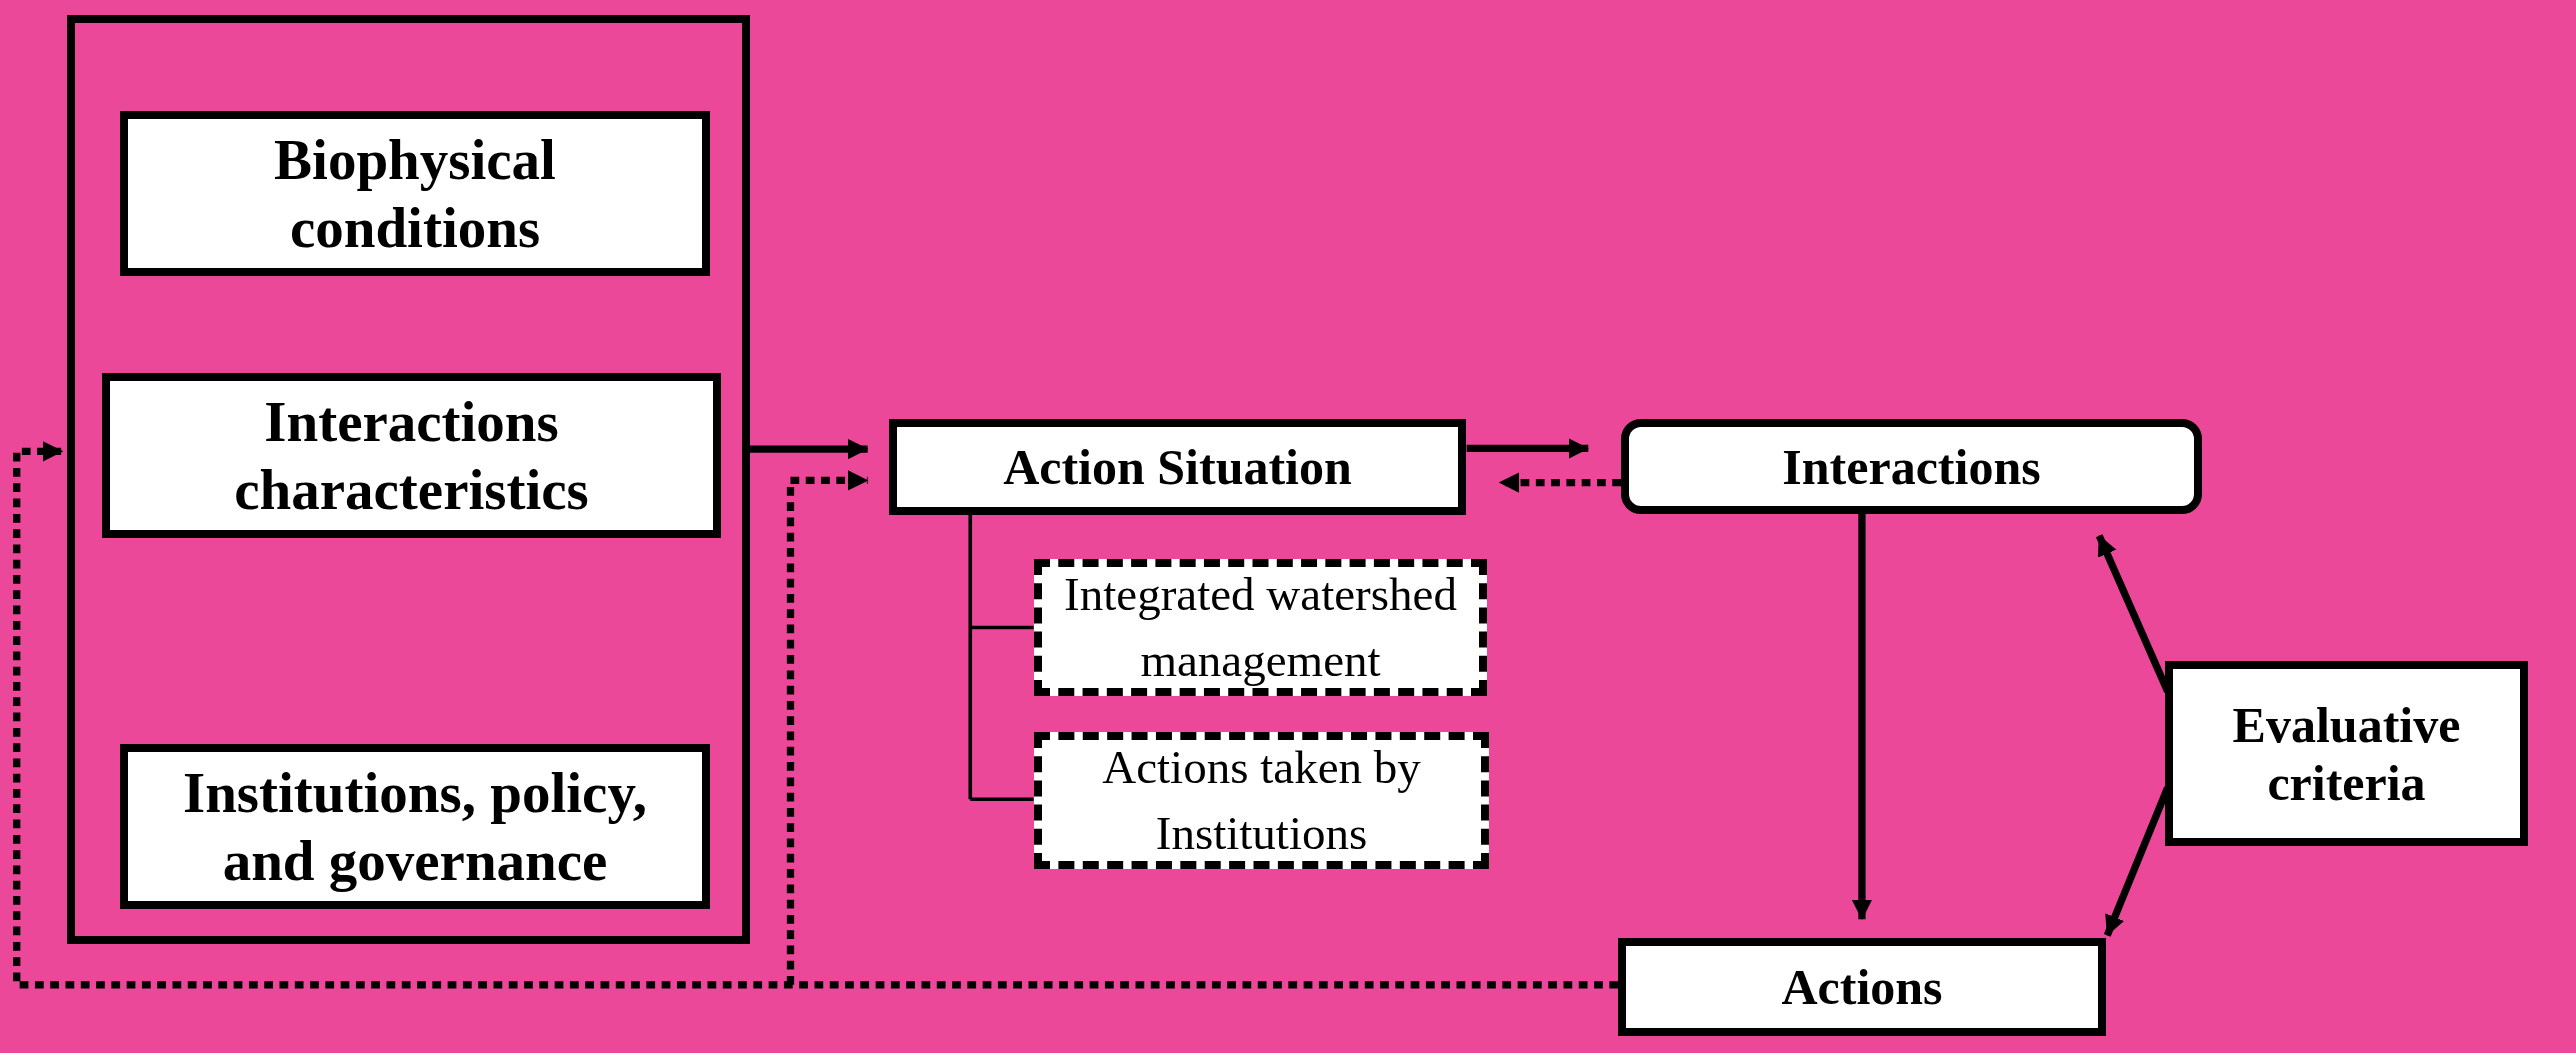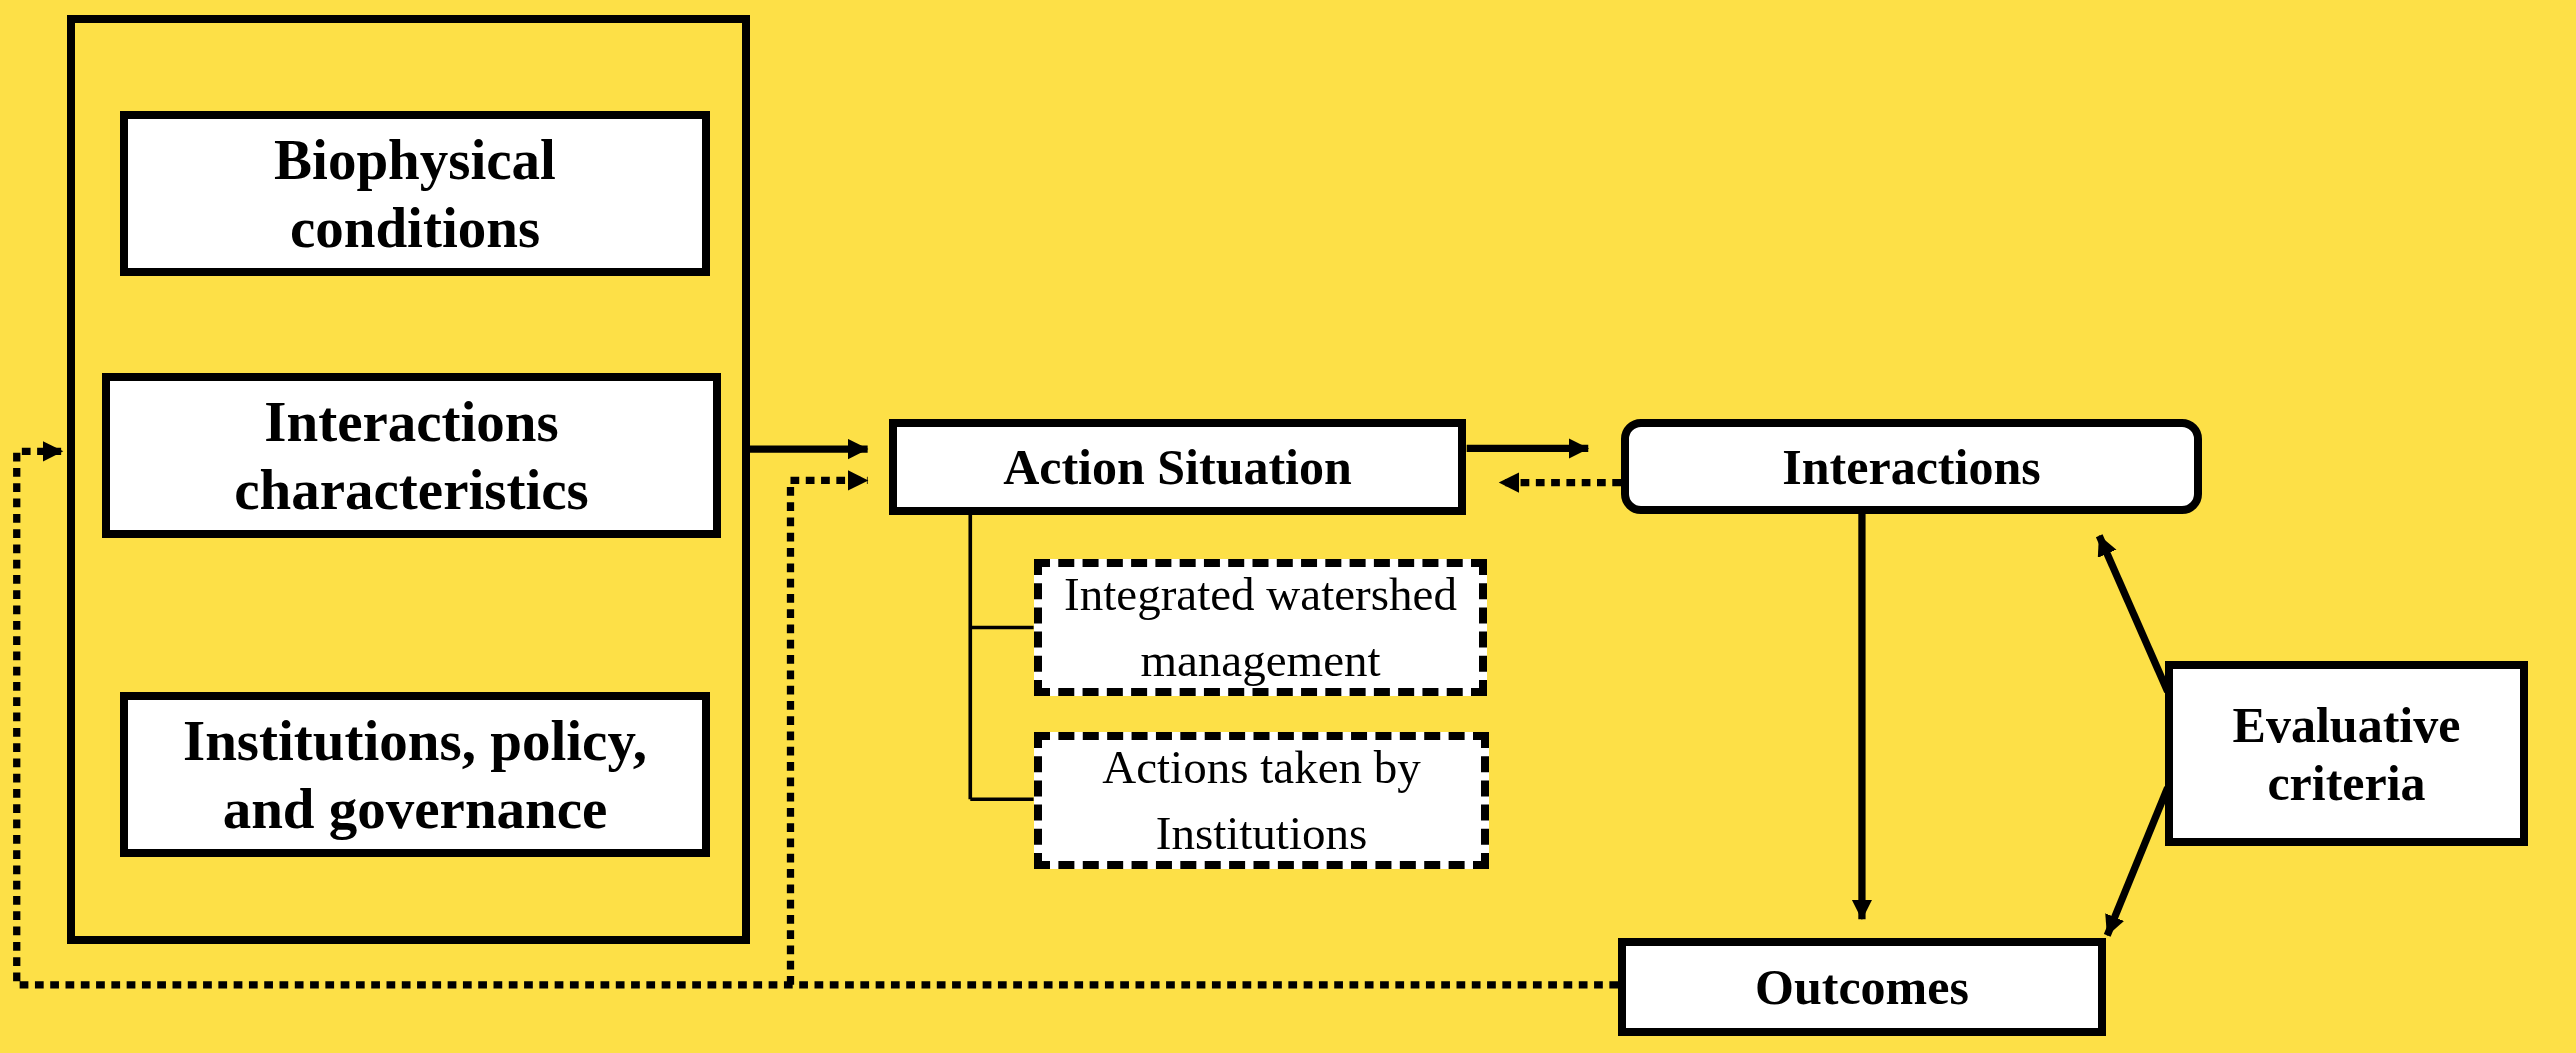--- a/index.html
+++ b/index.html
@@ -1,20 +1,20 @@
 <!DOCTYPE html>
 <html style="font-size:11.6px"><head>
 <meta charset="utf-8">
 <style>
   html, body { margin: 0; padding: 0; background: #ffffff; }
   .stage {
     position: relative;
     width: 2576px;
     height: 1054px;
-    background: #fde047;
+    background: #ec4899;
     font-family: "Liberation Serif", "DejaVu Serif", serif;
     color: #000000;
     overflow: hidden;
   }
   .layer {
     position: absolute;
     left: 0; top: 0;
   }
   .box {
     position: absolute;
@@ -34,21 +34,21 @@
     width: 100%;
   }
   .lbl-lg { font-size: 50px; font-weight: bold; line-height: 1.16; }
   .lbl-md { font-size: 57px; font-weight: bold; line-height: 1.18; }
   .lbl-sm { font-size: 47px; font-weight: normal; line-height: 1.40; }
 
   
   #outer-box        { left: 67px;   top: 14.6px;   width: 683px; height: 929px; }
   #biophysical-box  { left: 120px;  top: 111px;  width: 590px; height: 165px; }
   #socio-box        { left: 102px;  top: 373px;  width: 619px; height: 165px; }
-  #institutions-box { left: 120px;  top: 692px;  width: 590px; height: 165px; }
+  #institutions-box { left: 120px;  top: 744px;  width: 590px; height: 165px; }
   #action-box       { left: 889px; top: 419px;  width: 577px; height: 96px; }
   #dashed-box-1     { left: 1034px; top: 559px;  width: 453px; height: 137px; text-align: center; }
   #dashed-box-2     { left: 1034px; top: 732px; width: 455px; height: 137px; }
   #interactions-box { left: 1621px; top: 419px;  width: 581px; height: 95px; border-radius: 20px; }
   #outcomes-box     { left: 1618px; top: 938px; width: 488px; height: 98px; }
   #evaluative-box   { left: 2165px; top: 661px;  width: 363px; height: 185px; }
 
   svg { display: block; }
   .ln-solid  { stroke: #000000; stroke-width: 10; fill: none; }
   .ln-thin   { stroke: #000000; stroke-width: 5;  fill: none; }
@@ -116,21 +116,21 @@
   <div class="box b-dashed" id="dashed-box-2">
     <span class="lbl lbl-sm">Actions taken by
 Institutions</span>
   </div>
 
   <div class="box b-solid" id="interactions-box">
     <span class="lbl lbl-lg">Interactions</span>
   </div>
 
   <div class="box b-solid" id="outcomes-box">
-    <span class="lbl lbl-lg">Outcomes</span>
+    <span class="lbl lbl-lg">Actions</span>
   </div>
 
   <div class="box b-solid" id="evaluative-box">
     <span class="lbl lbl-lg">Evaluative
 criteria</span>
   </div>
 
 </div>
 
 

